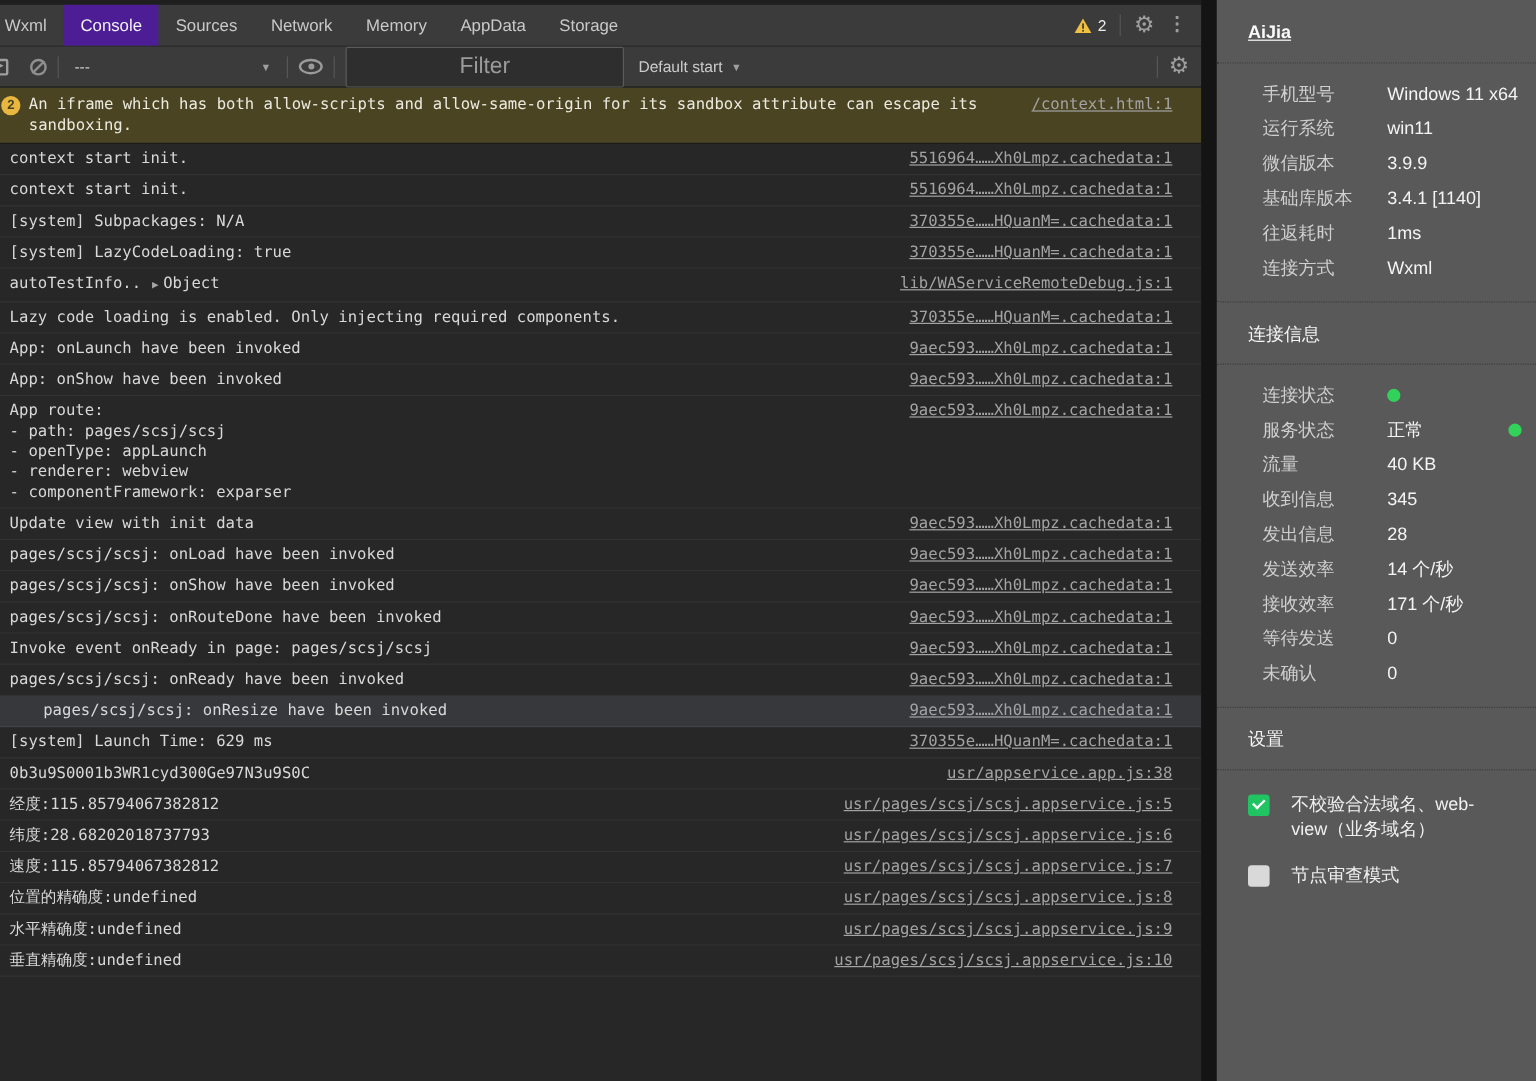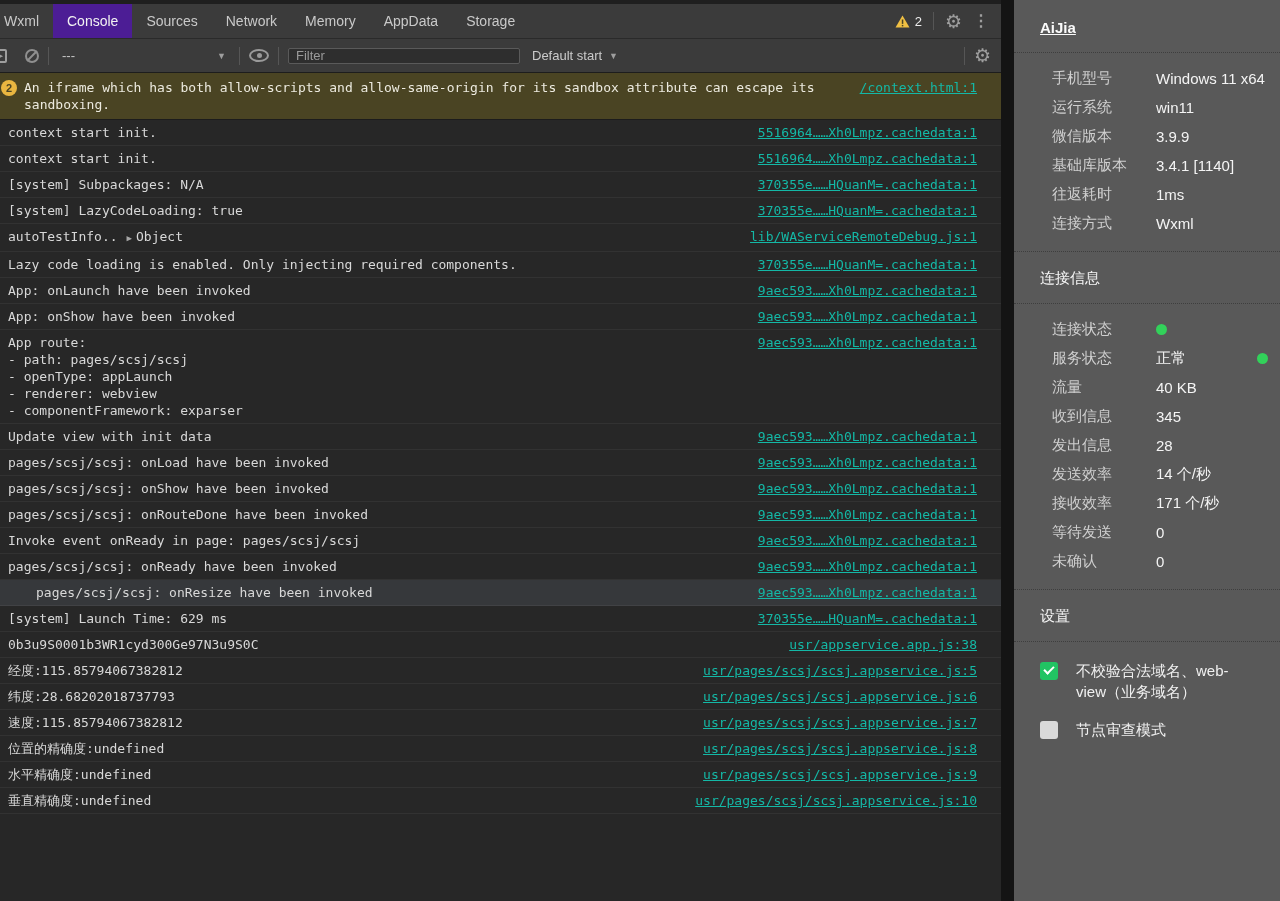--- a/index.html
+++ b/index.html
@@ -36,40 +36,40 @@
     margin-left:-7px; display:flex; align-items:center; justify-content:center; flex-shrink:0;
   }
   .boxplay .tri { color:#9e9e9e; font-size:7px; line-height:1; margin-left:1px; }
   .block-icon { width:14px; height:14px; border:2px solid #8f8f8f; border-radius:50%; position:relative; margin-left:9px; flex-shrink:0; }
   .block-icon::after { content:""; position:absolute; left:-2px; top:4px; width:14px; height:2px; background:#8f8f8f; transform:rotate(-45deg); }
   .ctx-select { display:flex; align-items:center; justify-content:space-between; width:172px; color:#c9c9c9; font-size:13px; padding:0 4px; }
   .dd { font-size:9px; color:#9e9e9e; }
   .eye-icon { width:20px; height:13px; border:2px solid #9a9a9a; border-radius:50%; display:flex; align-items:center; justify-content:center; flex-shrink:0; }
   .pupil { width:5px; height:5px; background:#9a9a9a; border-radius:50%; }
   .filter {
-    width:232px; height:16px; background:#2e2e2e; border:1px solid #5a5a5a; border-radius:2px;
-    color:#d6d6d6; font-size:13px; padding:0 7px; outline:none; font-family:"Liberation Sans",sans-serif;
+    width:232px; height:34px; background:#2e2e2e; border:1px solid #5a5a5a; border-radius:2px;
+    color:#d6d6d6; font-size:19px; padding:0 7px; outline:none; font-family:"Liberation Sans",sans-serif;text-align:center;
   }
   .filter::placeholder { color:#9a9a9a; }
   .levels { display:flex; align-items:center; gap:7px; color:#cbcbcb; font-size:13px; margin-left:3px; }
   .spacer { flex:1; }
 
   
   .console-body { flex:1; display:flex; flex-direction:column; font-family:"DejaVu Sans Mono", monospace; font-size:13px; overflow:hidden; }
   .warning-row {
     background:#4a4423; display:flex; align-items:flex-start; gap:7px;
     padding:6px 24px 6px 6px; border-bottom:1px solid #1c1c1c; color:#eceadf; line-height:17px;
   }
   .badge {
     min-width:16px; height:16px; border-radius:50%; margin-left:-5px; margin-top:1px;
     font-size:11px; font-weight:bold; display:flex; align-items:center; justify-content:center;
     font-family:"Liberation Sans",sans-serif; flex-shrink:0;
   }
   .warn-text { flex:1; }
-  .row-link { color:#14b8a6; text-decoration:underline; white-space:nowrap; margin-left:16px; cursor:pointer; }
+  .row-link { color:#a3a3a3; text-decoration:underline; white-space:nowrap; margin-left:16px; cursor:pointer; }
   .console-row {
     display:flex; align-items:flex-start; padding:4px 24px 4px 8px;
     border-bottom:1px solid rgba(255,255,255,0.055); color:#d8d8d8; line-height:17px;
   }
   .console-row.highlight { background:#36383b;padding-left:36px; }
   .row-msg { flex:1; white-space:pre-wrap; word-break:break-word; }
   .expand-tri { color:#a6a6a6; font-size:9px; padding:0 4px 0 9px; }
   .filler { flex:1; }
 
   

